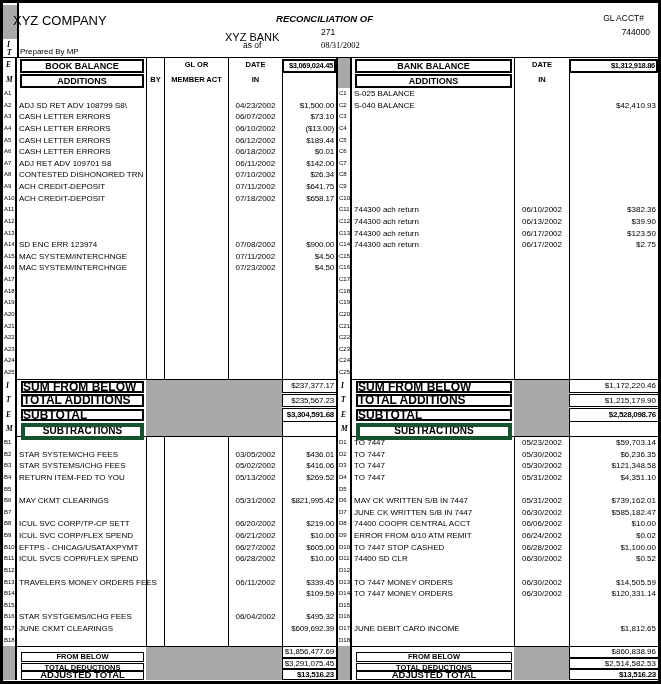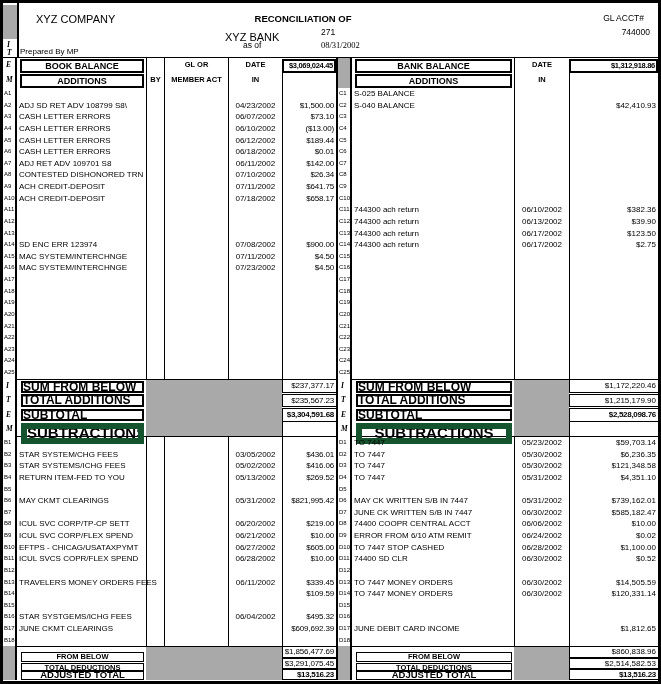--- a/index.html
+++ b/index.html
@@ -8,22 +8,22 @@
   .sheet {
     position:relative; width:661px; height:684px; background:#fff;
     border:3px solid #000; overflow:hidden; color:#000;
     font-family:"Liberation Sans", sans-serif;
   }
   
   .hdr { position:relative; height:54px; }
   .hdr .hmg { position:absolute; left:0; top:2px; width:14px; height:34px; background:var(--shade); }
   .hdr .vline { position:absolute; left:14px; top:0; width:2px; height:54px; background:#000; }
   .hdr span { position:absolute; white-space:nowrap; }
-  .t-company { left:33px; top:10px; font-size:11px; }
-  .t-title { left:230px; top:10px; width:140px; text-align:center; font-weight:bold; font-size:9.5px; }
+  .t-company { left:10px; top:10px; font-size:13px; }
+  .t-title { left:230px; top:10px; width:140px; text-align:right; font-weight:bold; font-size:9.5px;font-style:italic; }
   .t-bank { left:222px; top:28px; font-size:11px; }
   .t-bankno { left:318px; top:24px; font-size:8.5px; }
   .t-asof { left:240px; top:37px; font-size:8.5px; }
   .t-asofdate { left:318px; top:37px; font-size:8.5px;font-family:Liberation Serif, serif; }
   .t-gl { right:14px; top:10px; font-size:8.5px; }
   .t-glno { right:8px; top:24px; font-size:8.5px; }
   .t-prep { left:17px; top:44px; font-size:8px; }
   .itmletter { font-family:"Liberation Serif", serif; font-style:italic; font-weight:bold; font-size:7.5px; }
   .hdr .i1 { left:4px; top:37px; } .hdr .i2 { left:4px; top:45px; }
   
@@ -51,21 +51,21 @@
   .ramt { width:89px;  flex:none; border-left:1px solid #000; font-size:8px; line-height:11.4px; text-align:right; padding-right:2px; white-space:nowrap; }
   .rmid { width:55px;  flex:none; }
   
   .hbox { display:block; border:2px solid #000; margin:1px 2px 0 1px; text-align:center; font-weight:bold; font-size:9px; line-height:10px; }
   .hc   { text-align:center; font-weight:bold; font-size:7.5px; line-height:14px; }
   .hamt { border:2px solid #000; font-weight:bold; font-size:7.5px; letter-spacing:-0.3px; text-align:right; line-height:10px; padding-right:1px; margin-top:1px; }
   .shade { background:var(--shade); }
   .itm { font-family:"Liberation Serif", serif; font-style:italic; font-weight:bold; font-size:7.5px; line-height:13px; padding-left:3px; }
   
   .tbox { display:block; border:2px solid #000; margin:1px 2px; font-weight:bold; font-size:12px; line-height:8.3px; text-align:left; overflow:hidden; }
-  .subbox { display:block; border:6px solid #14532d; margin:1px 2px; font-weight:bold; font-size:15px; line-height:8.3px; text-align:center; overflow:hidden; }
+  .subbox { display:block; border:4px solid #14532d; margin:1px 2px; font-weight:bold; font-size:10px; line-height:8.3px; text-align:center; overflow:hidden; }
   .tamt { border-top:1.5px solid #000; border-bottom:1.5px solid #000; line-height:11px; margin:0.5px 0; }
   .bamt { border-top:1.5px solid #000; border-bottom:1.5px solid #000; line-height:9.5px; }
   .bold { font-weight:bold; letter-spacing:-0.3px; }
   .bbox { display:block; border:1.5px solid #000; margin:5px 2px; font-weight:bold; font-size:7.5px; line-height:7.5px; text-align:center; overflow:hidden; }
   .adjbox { display:block; border:1.5px solid #000; margin:0.5px 2px; font-weight:bold; font-size:9.5px; line-height:8px; text-align:center; overflow:hidden; }
   .bt > div:not(.cid):not(.rid) { border-top:1px solid #000; }
   .bb > div:not(.cid):not(.rid) { border-bottom:1.5px solid #000; }
 </style>
 </head>
 <body>

